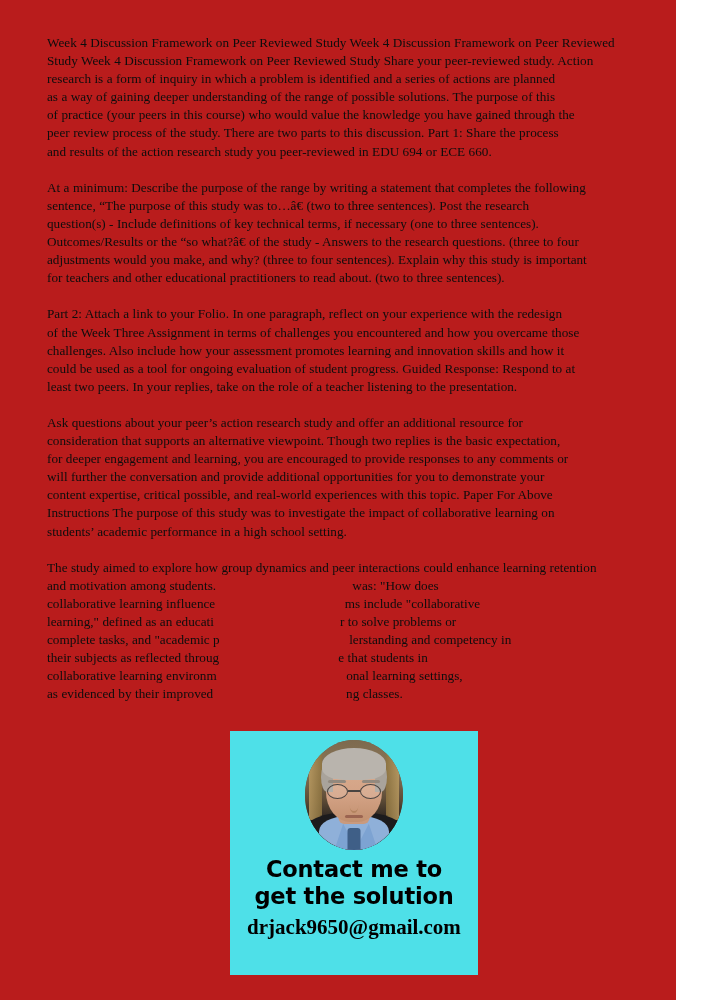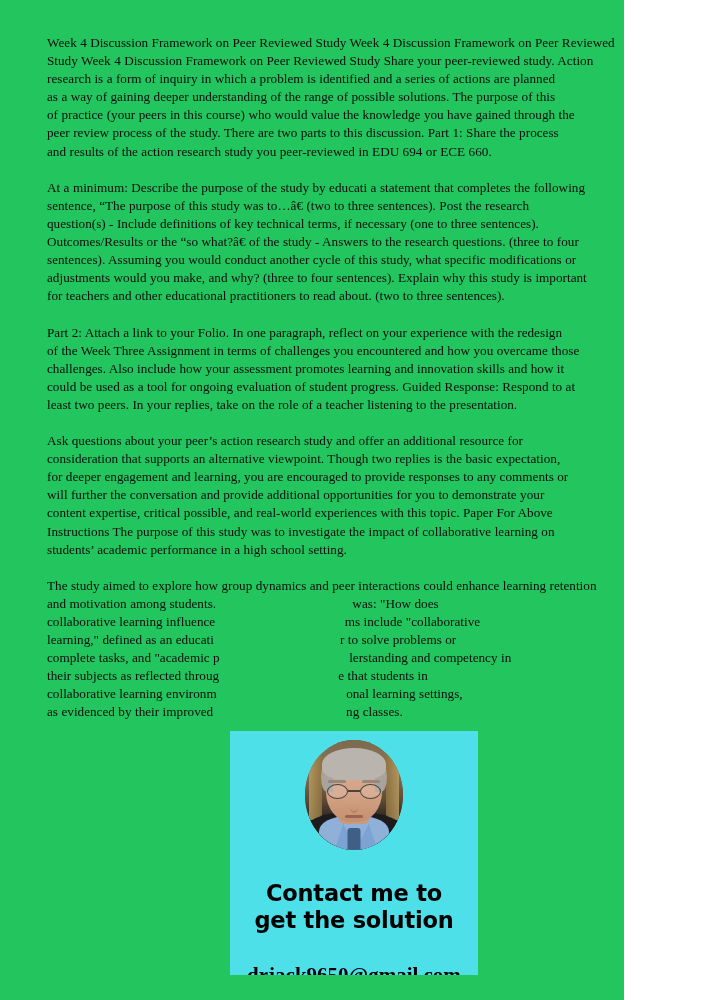--- a/index.html
+++ b/index.html
@@ -11,23 +11,23 @@
     width: 708px;
     height: 1000px;
     position: relative;
     overflow: hidden;
     font-family: "Liberation Serif", "DejaVu Serif", serif;
   }
 
   #page {
     position: absolute;
     left: 0; top: 0;
-    width: 624px;
+    width: 676px;
     height: 1000px;
-    background: #22c55e;
+    background: #b91c1c;
   }
 
   .doc-body {
     position: absolute;
     left: 47px;
     top: 34px;
     width: 617px;
   }
 
   .para {
@@ -50,21 +50,20 @@
     left: 230px;
     top: 731px;
     width: 248px;
     height: 244px;
     background: #4ee0e8;
     z-index: 30;
     display: flex;
     flex-direction: column;
     align-items: center;
     overflow: hidden;
-    gap: 24px;
   }
 
   .promo-avatar {
     position: relative;
     width: 98px;
     height: 110px;
     margin-top: 9px;
     border-radius: 50%;
     overflow: hidden;
     background: #6b5a44;
@@ -239,25 +238,24 @@
       <span class="line">Week 4 Discussion Framework on Peer Reviewed Study Week 4 Discussion Framework on Peer Reviewed</span>
       <span class="line">Study Week 4 Discussion Framework on Peer Reviewed Study Share your peer-reviewed study. Action</span>
       <span class="line">research is a form of inquiry in which a problem is identified and a series of actions are planned</span>
       <span class="line">as a way of gaining deeper understanding of the range of possible solutions. The purpose of this</span>
       <span class="line">of practice (your peers in this course) who would value the knowledge you have gained through the</span>
       <span class="line">peer review process of the study. There are two parts to this discussion. Part 1: Share the process</span>
       <span class="line">and results of the action research study you peer-reviewed in EDU 694 or ECE 660.</span>
     </p>
 
     <p class="para">
-      <span class="line">At a minimum: Describe the purpose of the study by educati a statement that completes the following</span>
+      <span class="line">At a minimum: Describe the purpose of the range by writing a statement that completes the following</span>
       <span class="line">sentence, “The purpose of this study was to…â€ (two to three sentences). Post the research</span>
       <span class="line">question(s) - Include definitions of key technical terms, if necessary (one to three sentences).</span>
       <span class="line">Outcomes/Results or the “so what?â€ of the study - Answers to the research questions. (three to four</span>
-      <span class="line">sentences). Assuming you would conduct another cycle of this study, what specific modifications or</span>
       <span class="line">adjustments would you make, and why? (three to four sentences). Explain why this study is important</span>
       <span class="line">for teachers and other educational practitioners to read about. (two to three sentences).</span>
     </p>
 
     <p class="para">
       <span class="line">Part 2: Attach a link to your Folio. In one paragraph, reflect on your experience with the redesign</span>
       <span class="line">of the Week Three Assignment in terms of challenges you encountered and how you overcame those</span>
       <span class="line">challenges. Also include how your assessment promotes learning and innovation skills and how it</span>
       <span class="line">could be used as a tool for ongoing evaluation of student progress. Guided Response: Respond to at</span>
       <span class="line">least two peers. In your replies, take on the role of a teacher listening to the presentation.</span>

